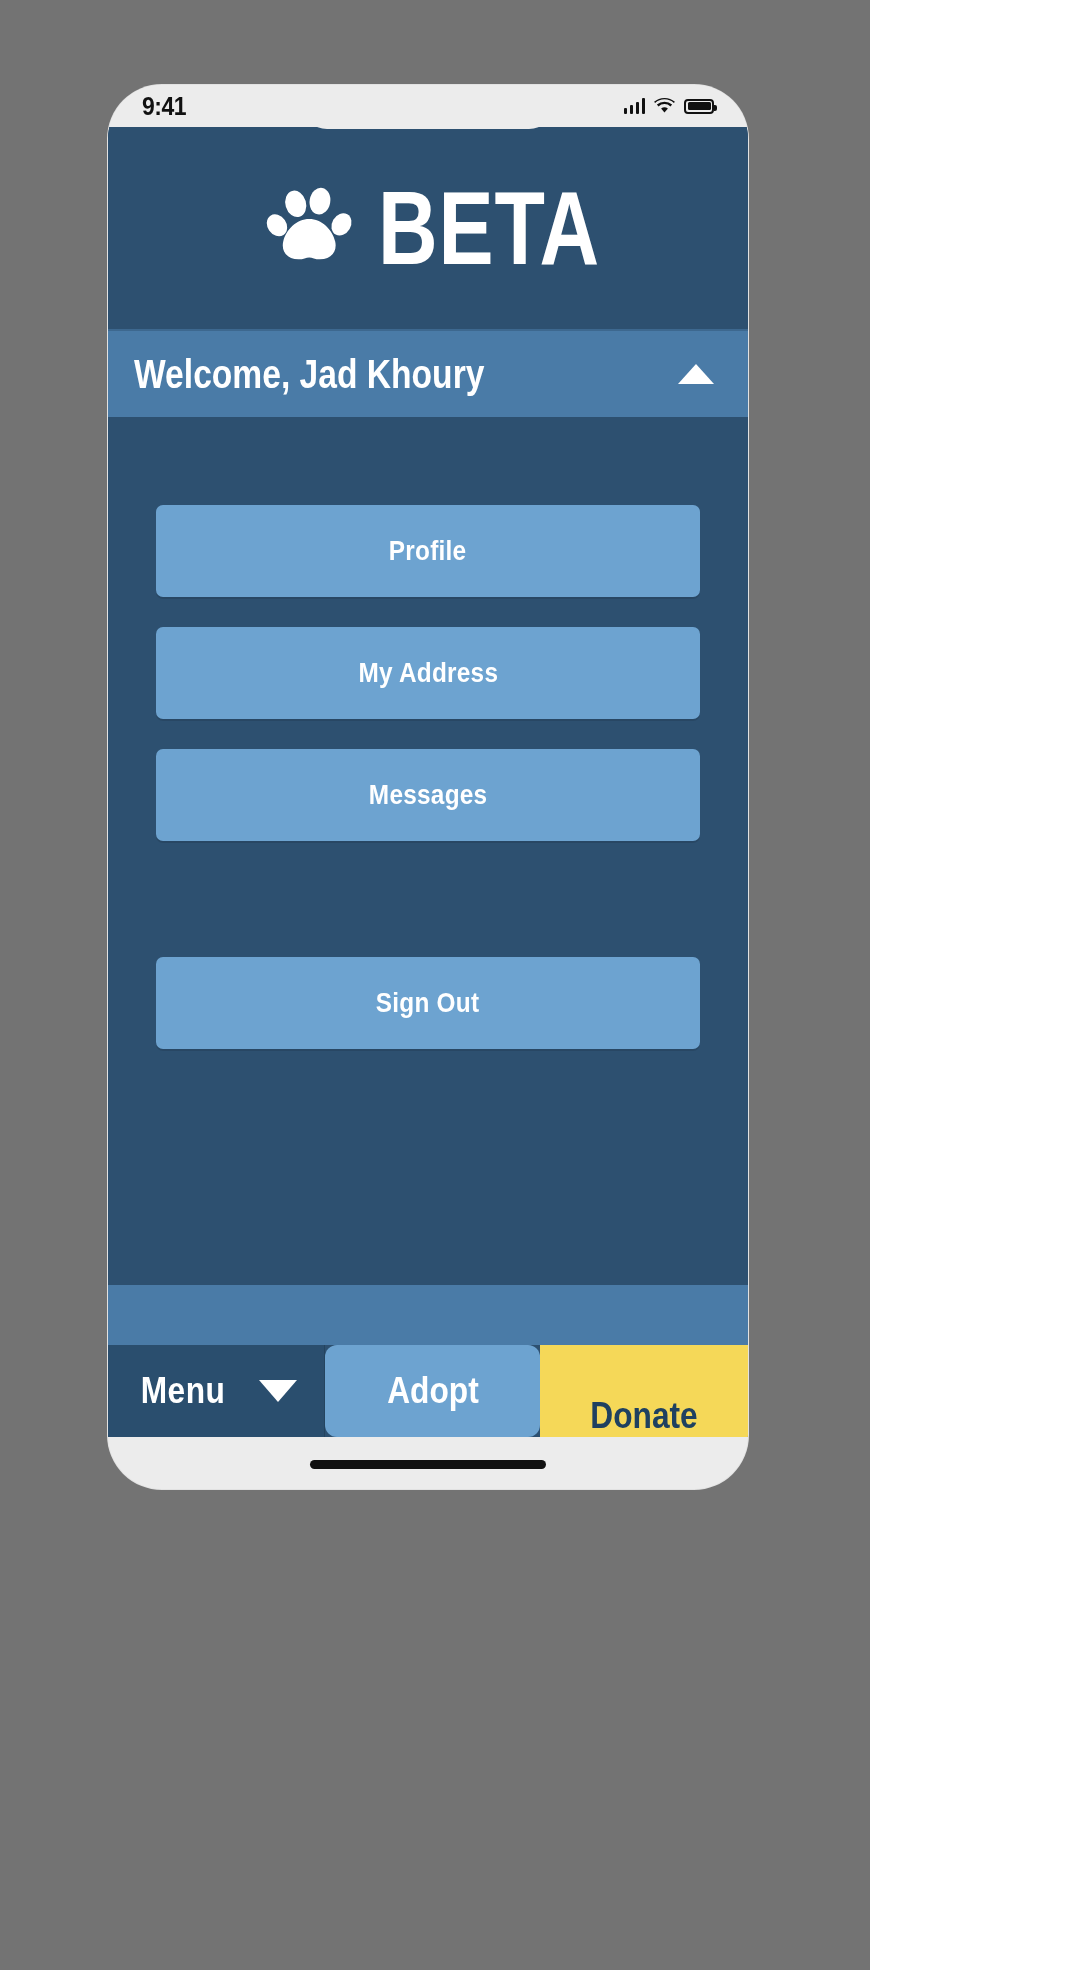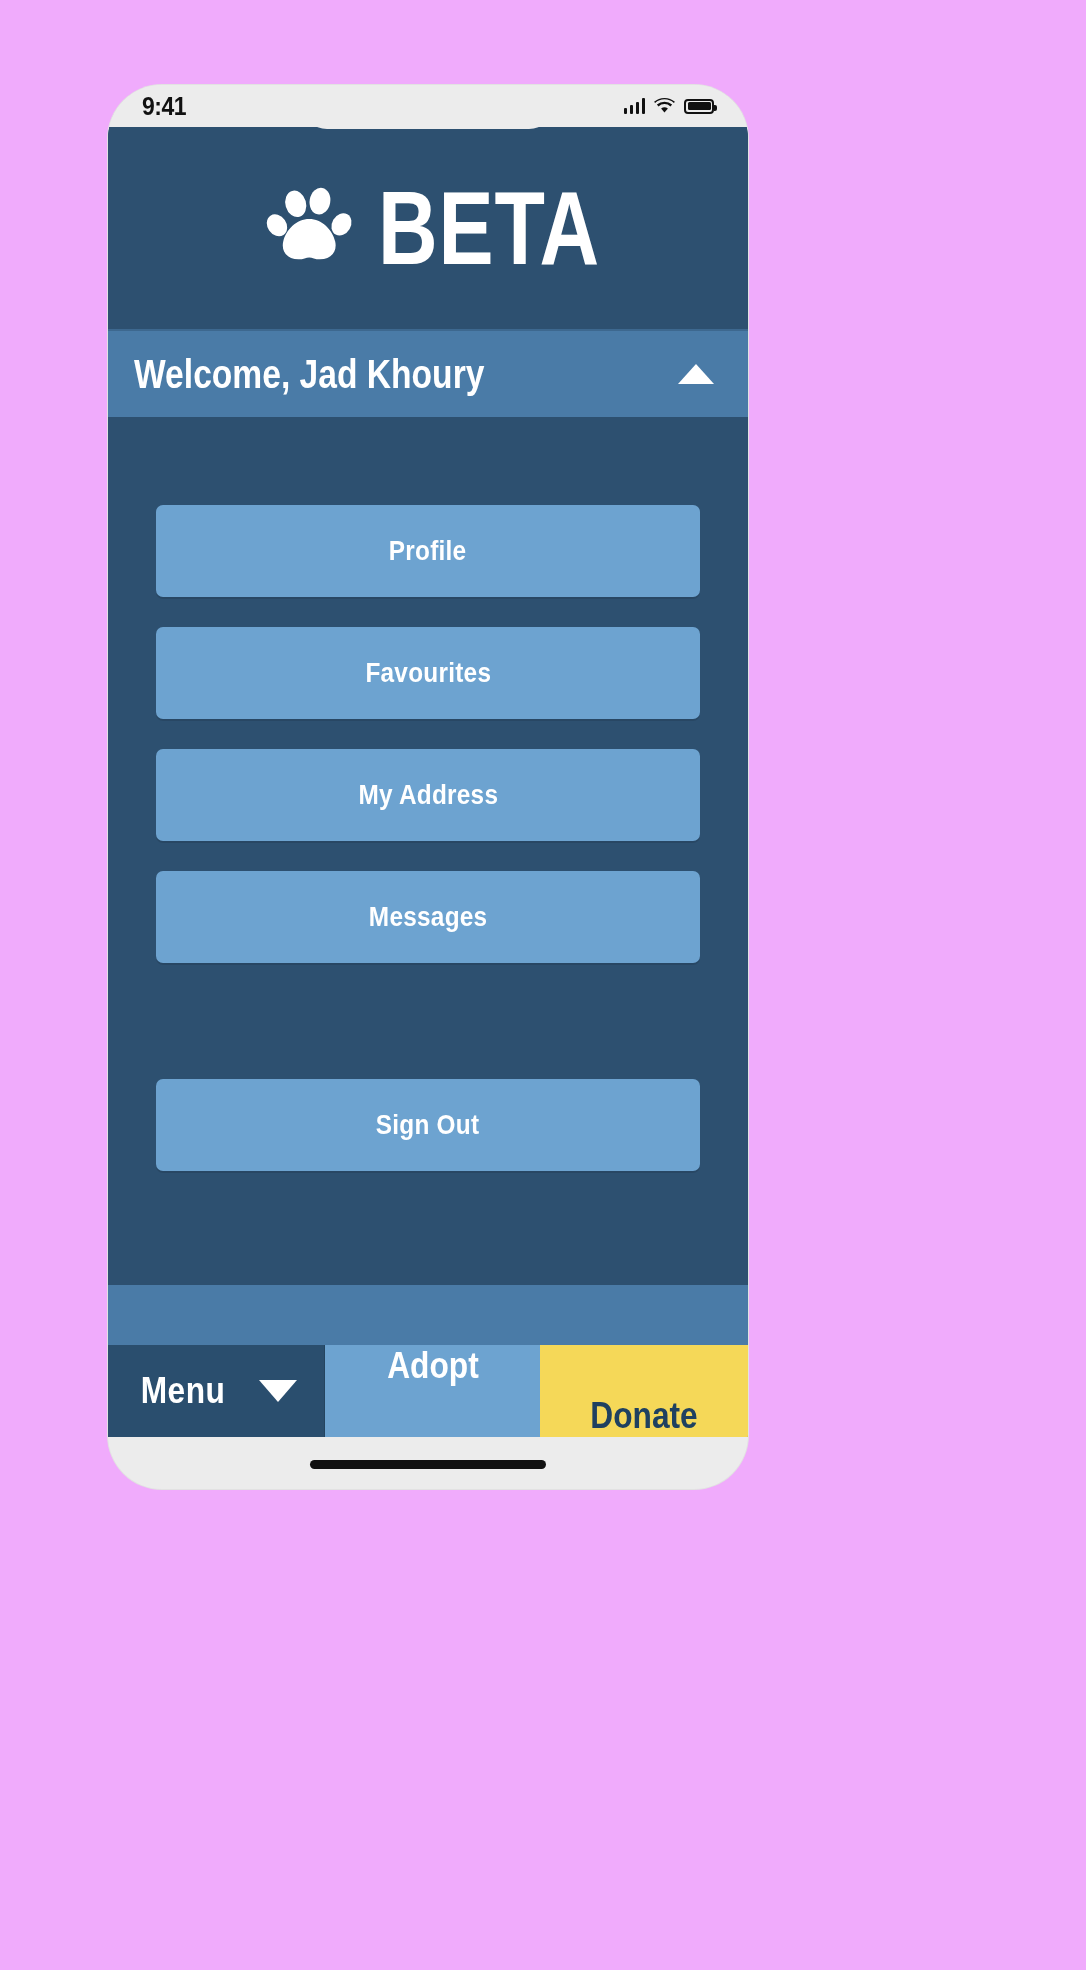--- a/index.html
+++ b/index.html
@@ -5,21 +5,21 @@
 <style>
   * { margin:0; padding:0; box-sizing:border-box; }
   html, body {
     width:1086px; height:1970px;
     background:#ffffff;
     font-family:"Liberation Sans", sans-serif;
     overflow:hidden;
   }
 
   
-  .stage { position:relative; width:1086px; height:1970px; background:#f0abfc; }
+  .stage { position:relative; width:870px; height:1970px; background:#737373; }
 
   .phone {
     position:absolute;
     left:108px; top:85px;
     width:640px; height:1404px;
     background:#ececec;
     border-radius:54px;
     overflow:hidden;
     box-shadow:0 0 0 1px #e2e2e2;
   }
@@ -186,22 +186,23 @@
   }
   .caret-down {
     width:0; height:0;
     border-left:19px solid transparent;
     border-right:19px solid transparent;
     border-top:22px solid #ffffff;
   }
   .nav-adopt {
     flex:0 0 215px;
     background:#6da3d0;
-    display:flex; justify-content:center;
+    display:flex; align-items:center; justify-content:center;
     cursor:pointer;
+    border-radius:12px;
   }
   .nav-adopt span {
     color:#ffffff; font-size:36px; font-weight:bold;
     transform:scaleX(0.88);
     font-family:"Liberation Sans", sans-serif;
   }
   .nav-donate {
     flex:1;
     background:#f5d858;
     display:flex; align-items:flex-end; justify-content:center;
@@ -268,23 +269,20 @@
       <div class="welcome-bar">
         <div class="welcome-text">Welcome, Jad Khoury</div>
         <div class="caret-up"></div>
       </div>
 
       <div class="menu-panel">
         <button class="menu-btn">
           <span>Profile</span>
         </button>
         <button class="menu-btn">
-          <span>Favourites</span>
-        </button>
-        <button class="menu-btn">
           <span>My Address</span>
         </button>
         <button class="menu-btn">
           <span>Messages</span>
         </button>
         <button class="menu-btn spaced">
           <span>Sign Out</span>
         </button>
       </div>
 

